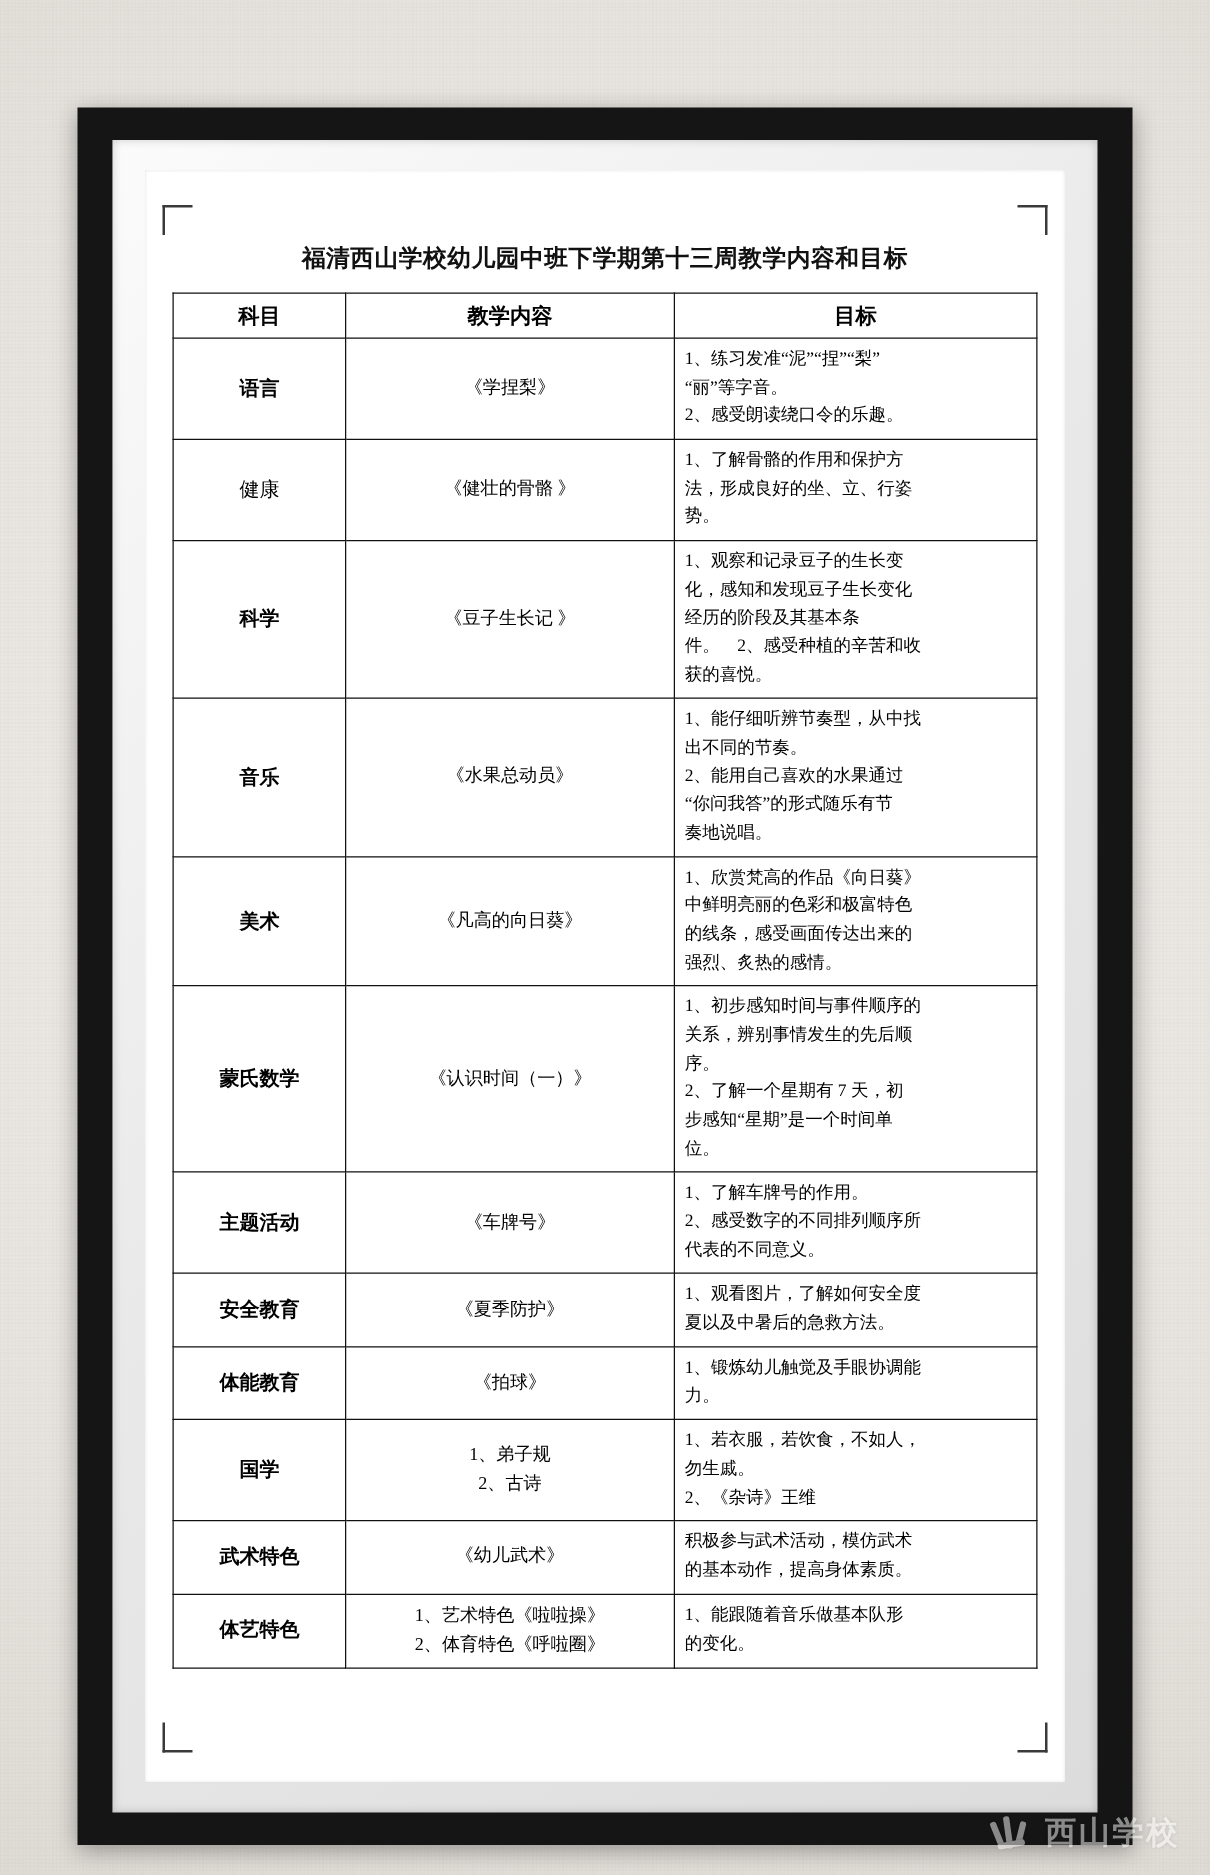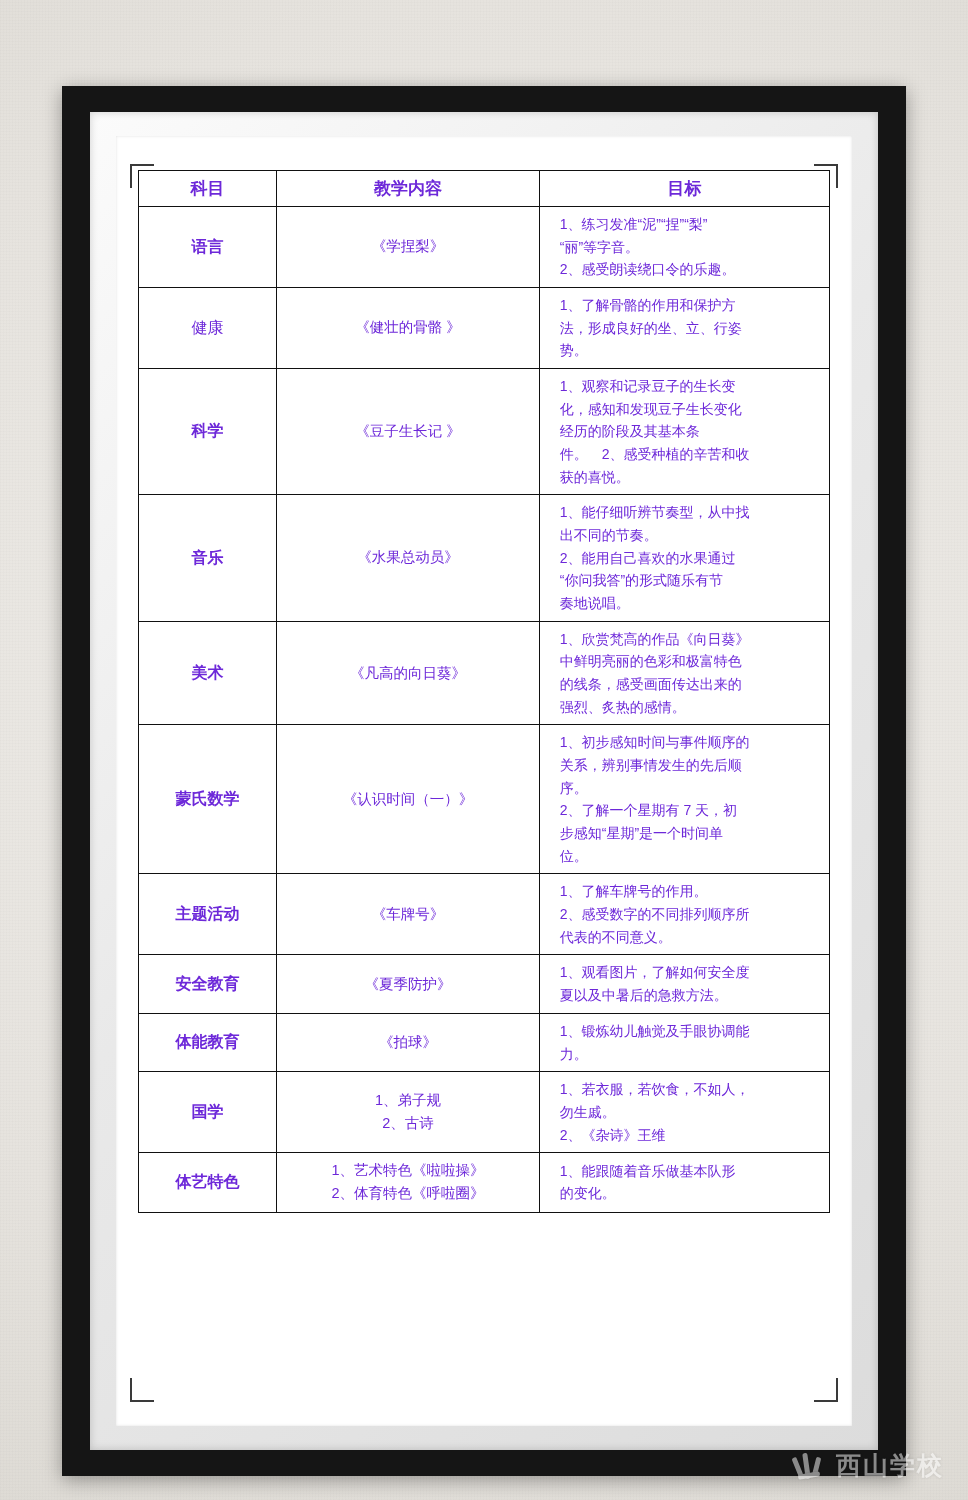--- a/index.html
+++ b/index.html
@@ -87,23 +87,23 @@
 
   table.sched {
     border-collapse: collapse;
     width: 100%;
     table-layout: fixed;
     background: #fff;
   }
   table.sched th, table.sched td {
     border: 1.6px solid #111;
     vertical-align: middle;
-    padding: 6px 20px;
-    color: #6d28d9;
-    font-family: Liberation Sans, sans-serif;
+    padding: 6px 8px;
+    color: #000000;
+    font-family: Liberation Serif, serif;
   }
   table.sched col.c-sub { width: 20%; }
   table.sched col.c-con { width: 38%; }
   table.sched col.c-goal { width: 42%; }
 
   thead th {
     text-align: center;
     font-size: 17px;
     font-weight: bold;
     padding: 11px 6px;
@@ -176,20 +176,21 @@
   <div class="frame-inner-bevel">
     <div class="mat">
 
       <div class="crop tl"></div>
       <div class="crop tr"></div>
       <div class="crop bl"></div>
       <div class="crop br"></div>
 
       <div class="page">
 
+        <div class="doc-title">福清西山学校幼儿园中班下学期第十三周教学内容和目标</div>
 
         <table class="sched">
           <colgroup>
             <col class="c-sub">
             <col class="c-con">
             <col class="c-goal">
           </colgroup>
           <thead>
             <tr>
               <th>科目</th>
@@ -309,20 +310,30 @@
                   <div>1、弟子规</div>
                   <div>2、古诗</div>
                 </td>
                 <td class="goal">
                   <span class="ln">1、若衣服，若饮食，不如人，</span>
                   <span class="ln">勿生戚。</span>
                   <span class="ln">2、《杂诗》王维</span>
                 </td>
               </tr>
               <tr>
+                <td class="subject">武术特色</td>
+                <td class="content">
+                  <div>《幼儿武术》</div>
+                </td>
+                <td class="goal">
+                  <span class="ln">积极参与武术活动，模仿武术</span>
+                  <span class="ln">的基本动作，提高身体素质。</span>
+                </td>
+              </tr>
+              <tr>
                 <td class="subject">体艺特色</td>
                 <td class="content">
                   <div>1、艺术特色《啦啦操》</div>
                   <div>2、体育特色《呼啦圈》</div>
                 </td>
                 <td class="goal">
                   <span class="ln">1、能跟随着音乐做基本队形</span>
                   <span class="ln">的变化。</span>
                 </td>
               </tr>

